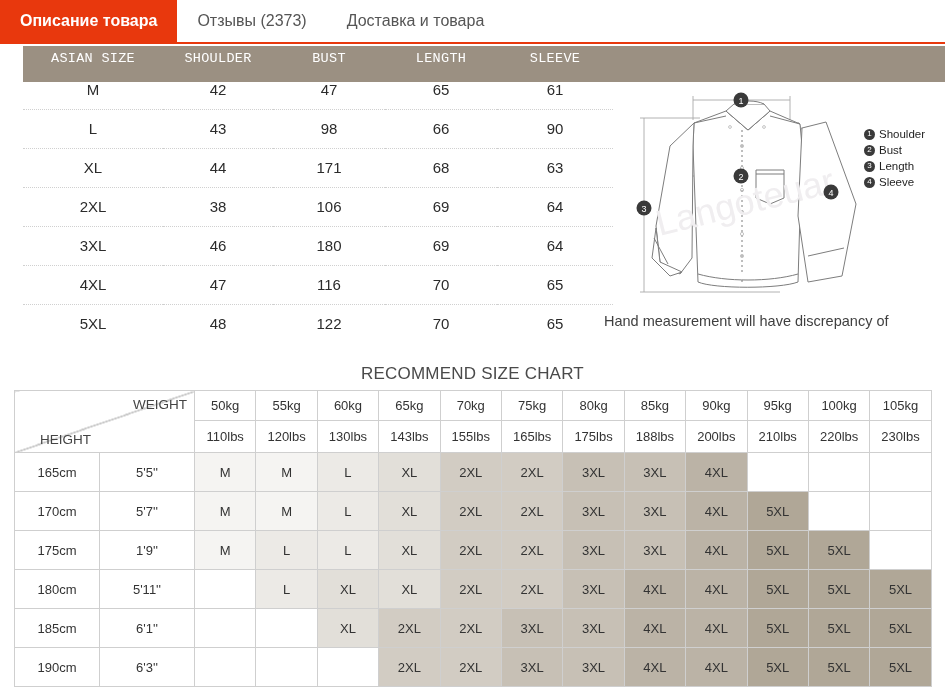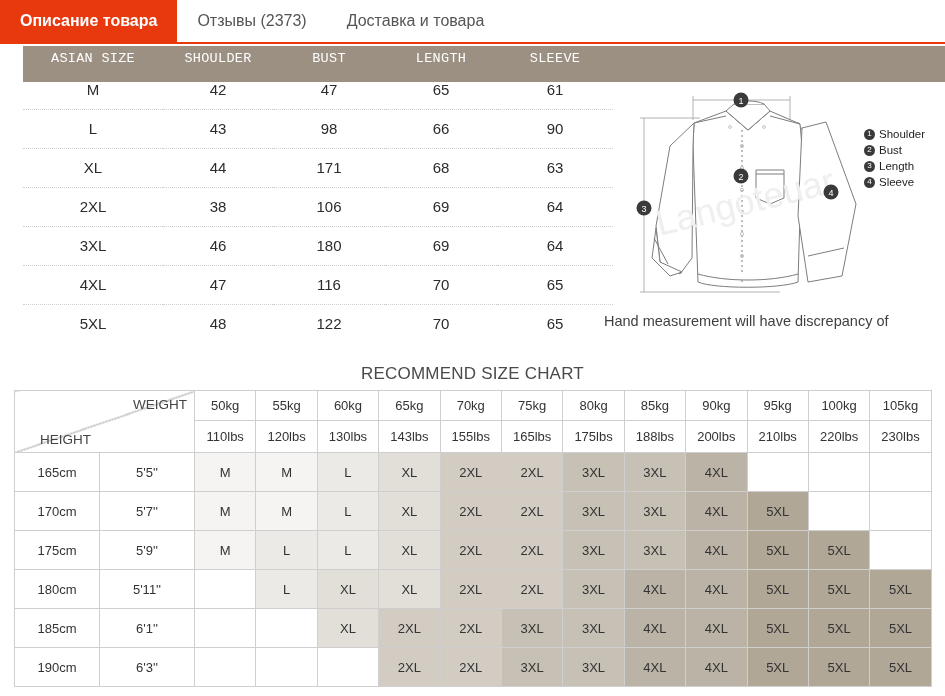--- a/index.html
+++ b/index.html
@@ -366,21 +366,21 @@
             <td class="cell s-2XL">2XL</td>
             <td class="cell s-3XL">3XL</td>
             <td class="cell s-3XL">3XL</td>
             <td class="cell s-4XL">4XL</td>
             <td class="cell s-5XL">5XL</td>
             <td class="cell s-none"></td>
             <td class="cell s-none"></td>
           </tr>
           <tr>
             <td class="rowh-cm">175cm</td>
-            <td class="rowh-ft">5'9''</td>
+            <td class="rowh-ft">1'9''</td>
             <td class="cell s-M">M</td>
             <td class="cell s-L">L</td>
             <td class="cell s-L">L</td>
             <td class="cell s-XL">XL</td>
             <td class="cell s-2XL">2XL</td>
             <td class="cell s-2XL">2XL</td>
             <td class="cell s-3XL">3XL</td>
             <td class="cell s-3XL">3XL</td>
             <td class="cell s-4XL">4XL</td>
             <td class="cell s-5XL">5XL</td>

